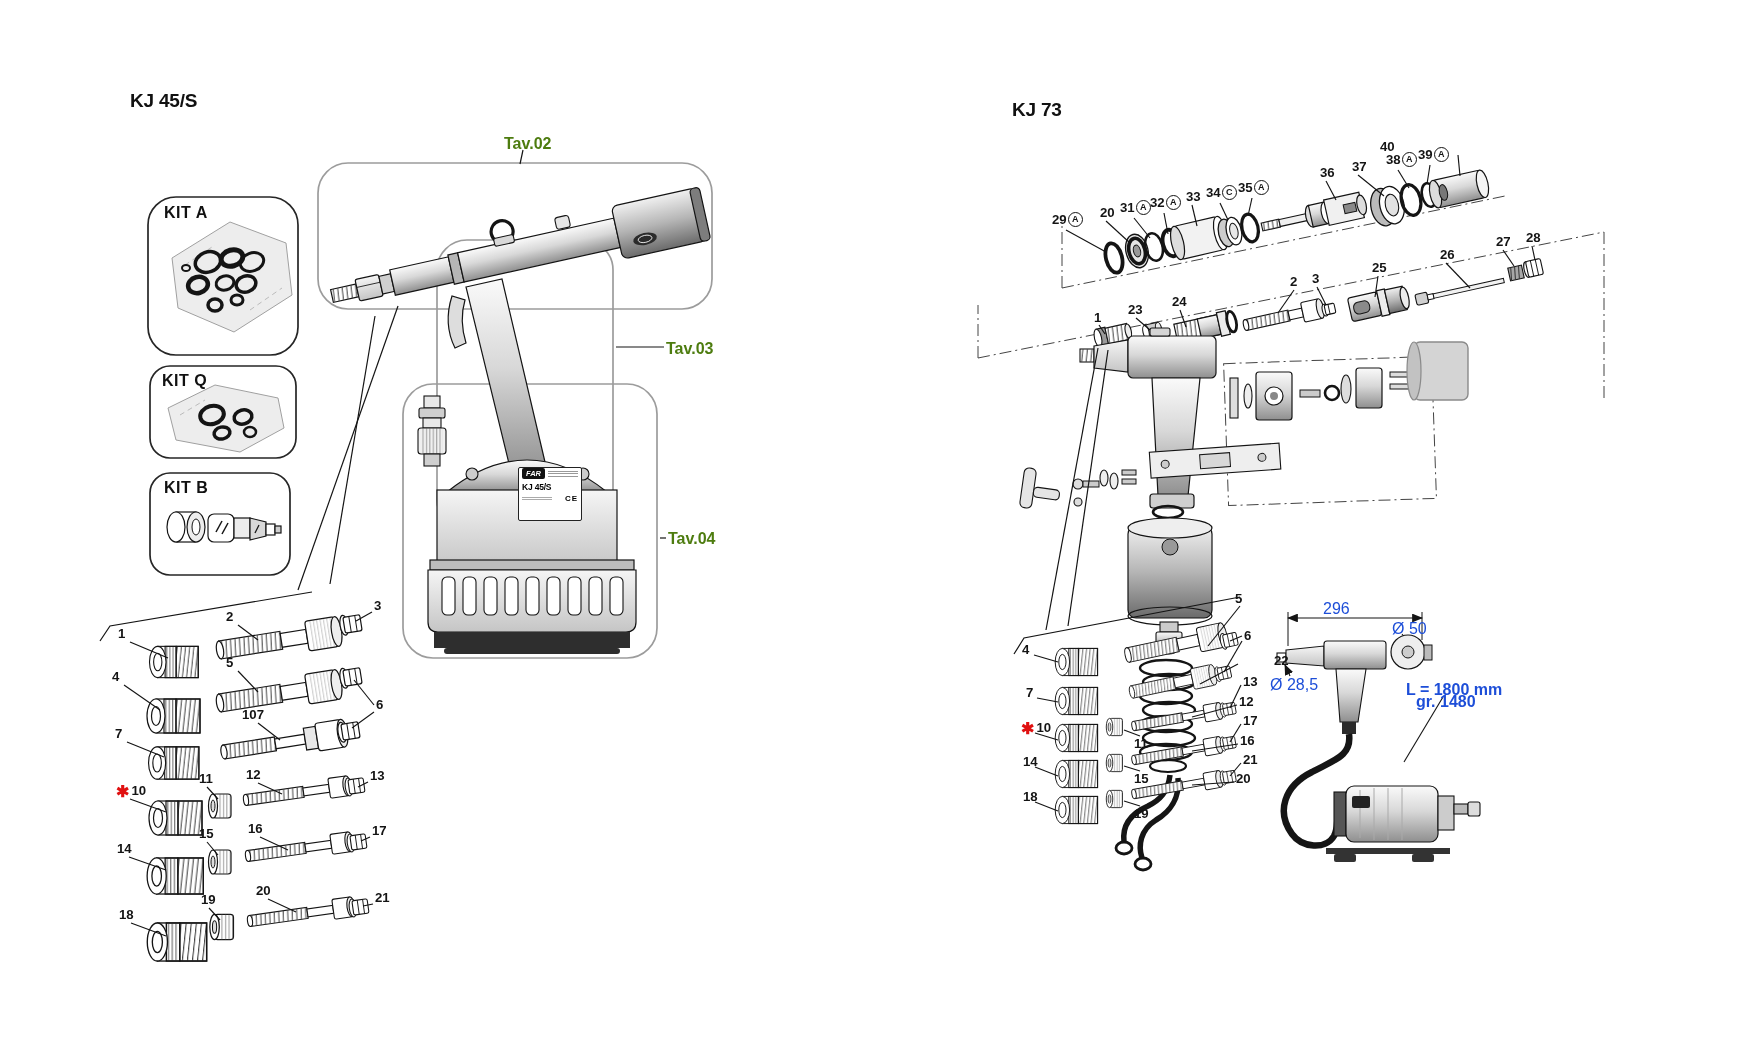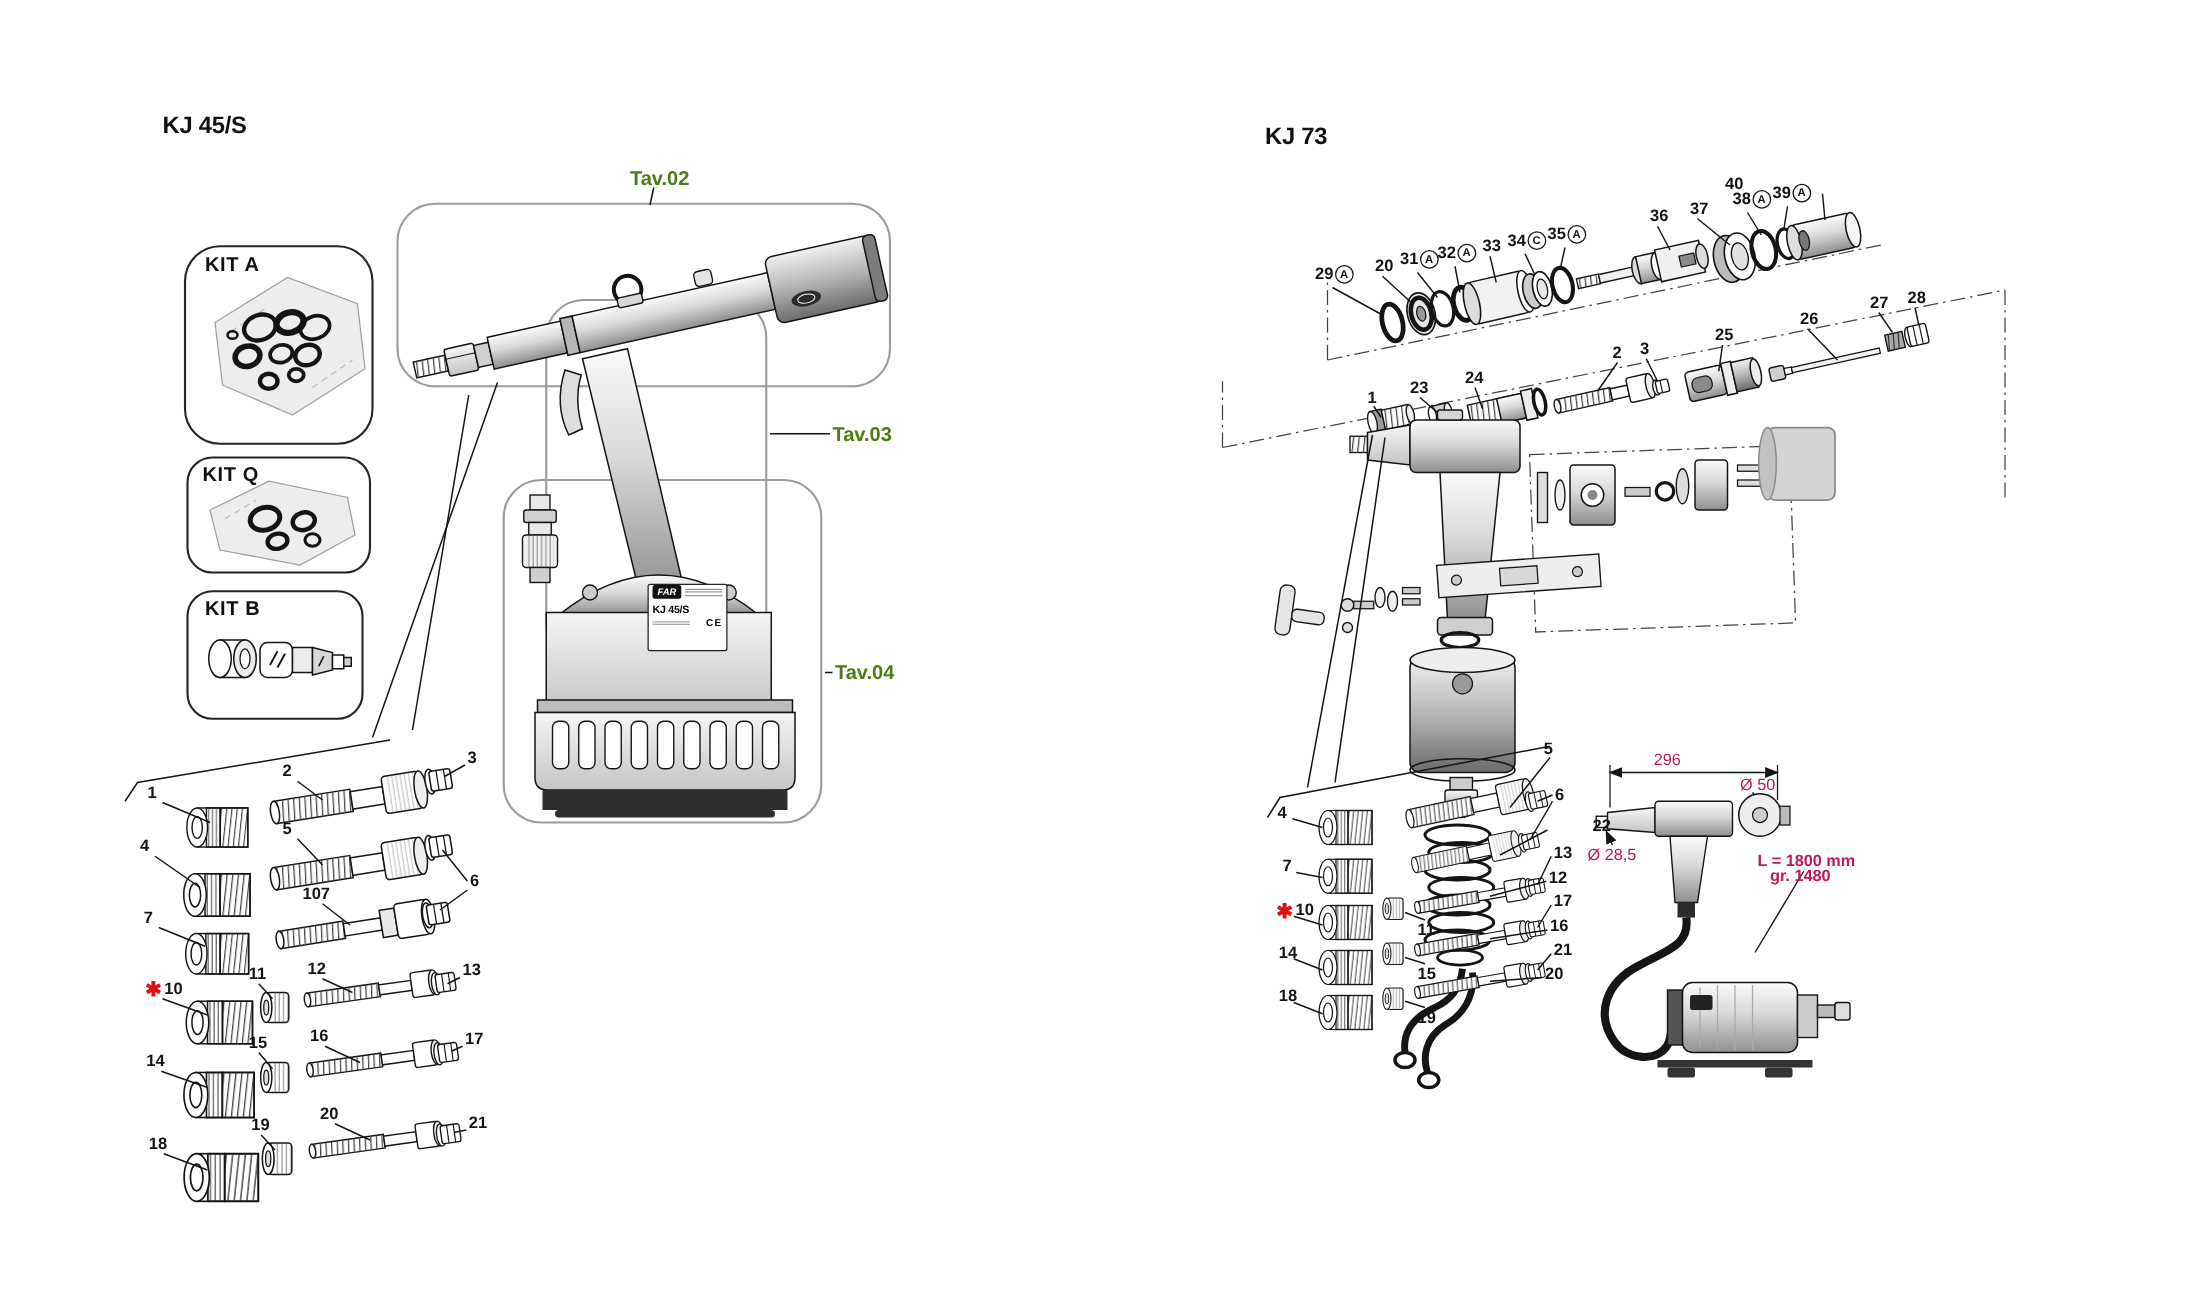--- a/index.html
+++ b/index.html
@@ -6,21 +6,21 @@
   .stage{position:relative;width:1756px;height:1038px;background:#fff;overflow:hidden;}
   .art{position:absolute;left:0;top:0;width:1756px;height:1038px;}
   .labels{position:absolute;left:0;top:0;width:1756px;height:1038px;pointer-events:none;}
   .co{position:absolute;font-size:13.2px;font-weight:bold;color:#141414;white-space:nowrap;line-height:1;}
   .co .star{color:#e01010;font-size:16px;margin-right:2px;vertical-align:-2px;}
   .co .circ{display:inline-block;width:13px;height:13px;border:1.4px solid #141414;border-radius:50%;
             font-size:9px;line-height:13px;text-align:center;vertical-align:1.5px;margin-left:1px;font-weight:bold;}
   .title{position:absolute;font-size:19px;font-weight:bold;color:#111;letter-spacing:-0.2px;white-space:nowrap;}
   .kit-label{position:absolute;font-size:16px;font-weight:bold;color:#111;letter-spacing:0.5px;white-space:nowrap;}
   .tav{position:absolute;font-size:16px;font-weight:bold;color:#4d7c0f;white-space:nowrap;}
-  .dim{position:absolute;font-size:13px;color:#be185d;white-space:nowrap;}
+  .dim{position:absolute;font-size:16px;color:#1d4ed8;white-space:nowrap;}
   .dim.bold{font-weight:bold;}
   .plate{position:absolute;left:518px;top:467px;width:64px;height:54px;background:#fff;border:1.2px solid #222;
          border-radius:2px;box-sizing:border-box;padding:0 3px;}
   .plate .brandrow{display:flex;align-items:center;gap:3px;}
   .plate .brandbox{background:#111;color:#fff;font-weight:bold;font-style:italic;font-size:7.5px;
                    padding:1px 4px;border-radius:2px;line-height:1.2;}
   .plate .hl{flex:1;}
   .plate .hl i{display:block;height:1px;background:#999;margin:1.5px 0;}
   .plate .model{font-size:8.5px;font-weight:bold;margin-top:3px;letter-spacing:-0.2px;}
   .plate .cerow{display:flex;justify-content:space-between;align-items:center;margin-top:2px;}

